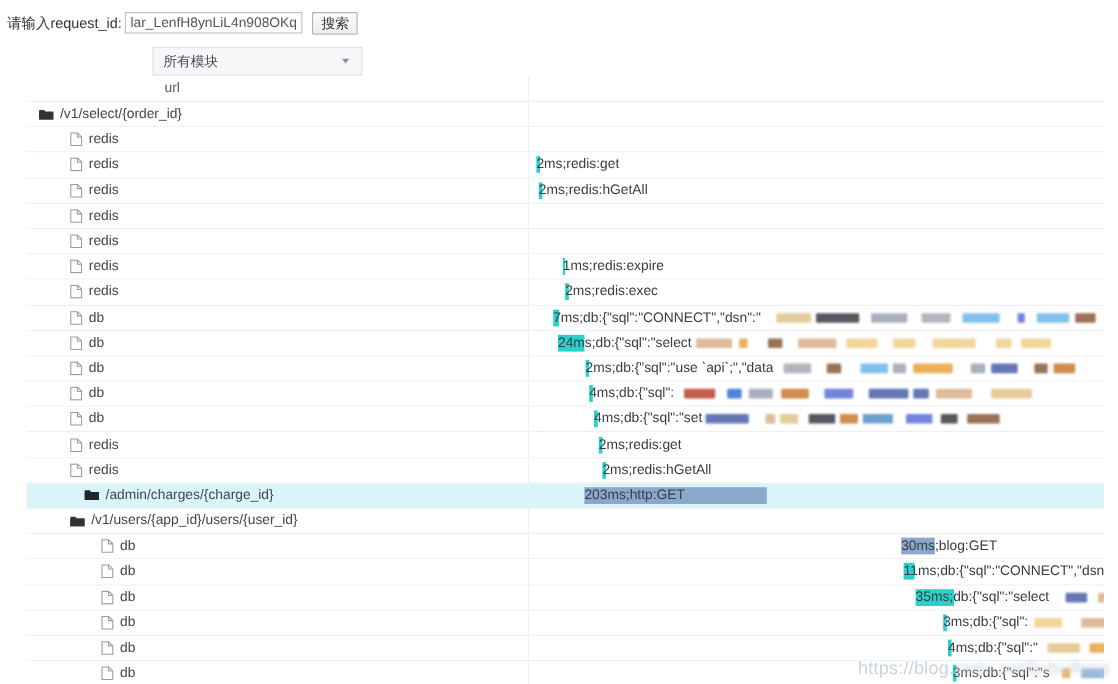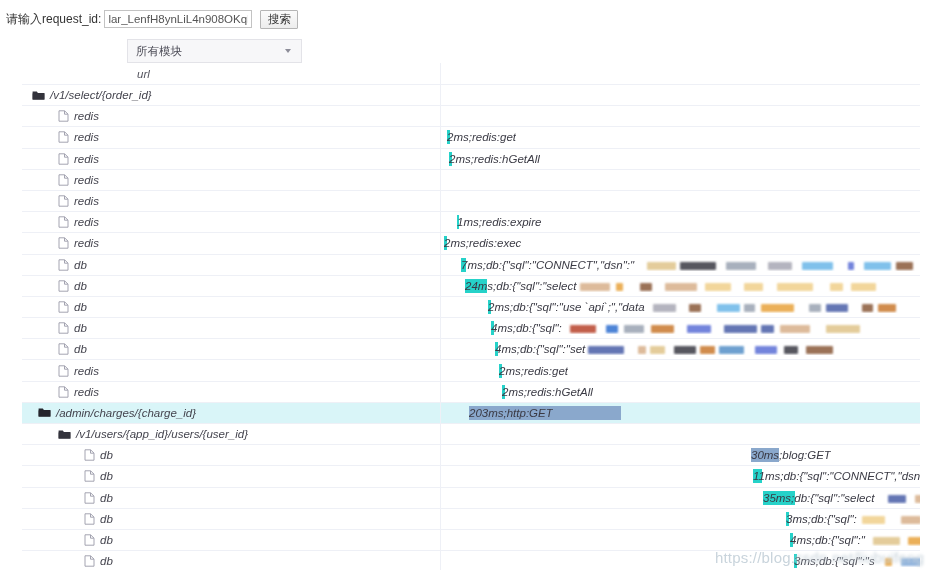--- a/index.html
+++ b/index.html
@@ -90,21 +90,20 @@
     width: 898px;
     height: 507px;
     overflow: hidden;
   }
   .row {
     position: relative;
     display: flex;
     height: 21.2px;
     border-bottom: 1px solid #eef0f6;
     background: #fff;
-    font-style: italic;
   }
   .row.hl { background: #d9f5f8; }
   .row.head { height: 22px; border-bottom: 1px solid #eef0f6; }
 
   .cell-url {
     width: 419px;
     flex: 0 0 419px;
     border-right: 1px solid #eef0f6;
     display: flex;
     align-items: center;
@@ -302,40 +301,40 @@
             <span class="ico">
               <svg width="11" height="12" viewBox="0 0 11 12">
                 <path d="M1 .8h5.6L10 4.1V11.2H1z" fill="#fff" stroke="#9a9aa8" stroke-width=".9"></path>
                 <path d="M6.5 1v3.2h3.3" fill="none" stroke="#9a9aa8" stroke-width=".9"></path>
               </svg>
             </span>
             <span>redis</span>
           </div>
         </div>
         <div class="cell-tl">
-          <div class="barwrap" style="margin-left: 16px;">
+          <div class="barwrap" style="margin-left: 28px;">
             <div class="bar" style="width: 2px;"></div>
             <div class="tl-label" style="margin-left: -2px;">1ms;redis:expire</div>
           </div>
         </div>
       </div>
       <div class="row">
         <div class="cell-url">
           <div class="node" style="padding-left: 36px;">
             <span class="ico">
               <svg width="11" height="12" viewBox="0 0 11 12">
                 <path d="M1 .8h5.6L10 4.1V11.2H1z" fill="#fff" stroke="#9a9aa8" stroke-width=".9"></path>
                 <path d="M6.5 1v3.2h3.3" fill="none" stroke="#9a9aa8" stroke-width=".9"></path>
               </svg>
             </span>
             <span>redis</span>
           </div>
         </div>
         <div class="cell-tl">
-          <div class="barwrap" style="margin-left: 3px;">
+          <div class="barwrap" style="margin-left: 30px;">
             <div class="bar" style="width: 3px;"></div>
             <div class="tl-label" style="margin-left: -3px;">2ms;redis:exec</div>
           </div>
         </div>
       </div>
       <div class="row">
         <div class="cell-url">
           <div class="node" style="padding-left: 36px;">
             <span class="ico">
               <svg width="11" height="12" viewBox="0 0 11 12">
@@ -462,32 +461,32 @@
         </div>
         <div class="cell-tl">
           <div class="barwrap" style="margin-left: 61px;">
             <div class="bar" style="width: 3px;"></div>
             <div class="tl-label" style="margin-left: -3px;">2ms;redis:hGetAll</div>
           </div>
         </div>
       </div>
       <div class="row hl">
         <div class="cell-url">
-          <div class="node" style="padding-left: 16px;">
+          <div class="node" style="padding-left: 48px;">
             <span class="ico">
               <svg width="13" height="11" viewBox="0 0 13 11">
                 <path d="M.6 1.6h4.2l1.1 1.3h6.5V9.6H.6z" fill="#25252c"></path>
                 <path d="M.6 3.4h11.8V9.6H.6z" fill="#25252c"></path>
               </svg>
             </span>
             <span>/admin/charges/{charge_id}</span>
           </div>
         </div>
         <div class="cell-tl">
-          <div class="barwrap" style="margin-left: 28px;">
+          <div class="barwrap" style="margin-left: 46px;">
             <div class="bar blue" style="width: 152px;"></div>
             <div class="tl-label" style="margin-left: -152px;">203ms;http:GET</div>
           </div>
         </div>
       </div>
       <div class="row">
         <div class="cell-url">
           <div class="node" style="padding-left: 36px;">
             <span class="ico">
               <svg width="13" height="11" viewBox="0 0 13 11">

